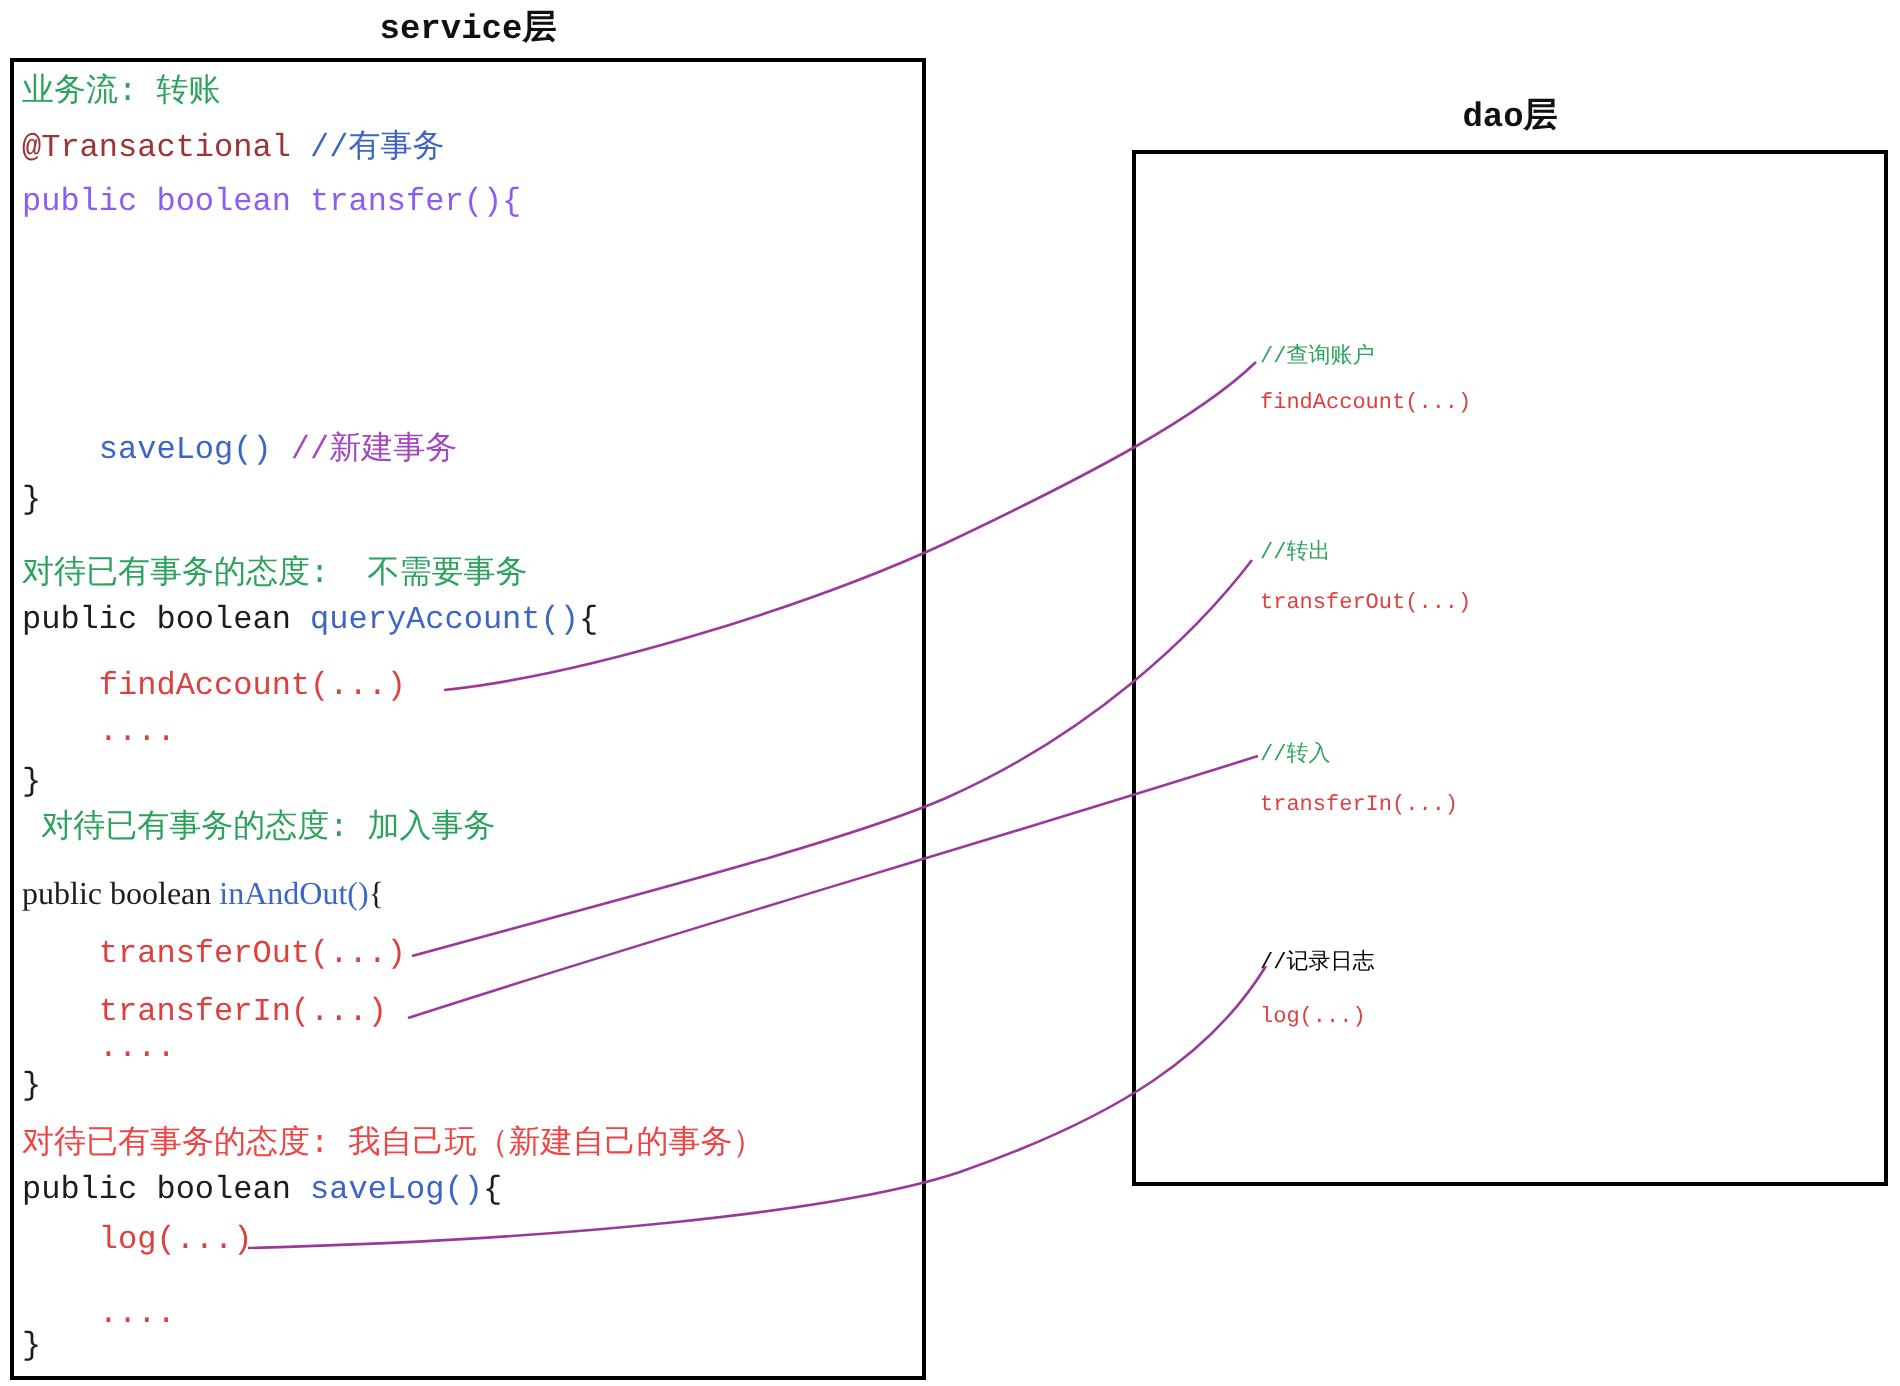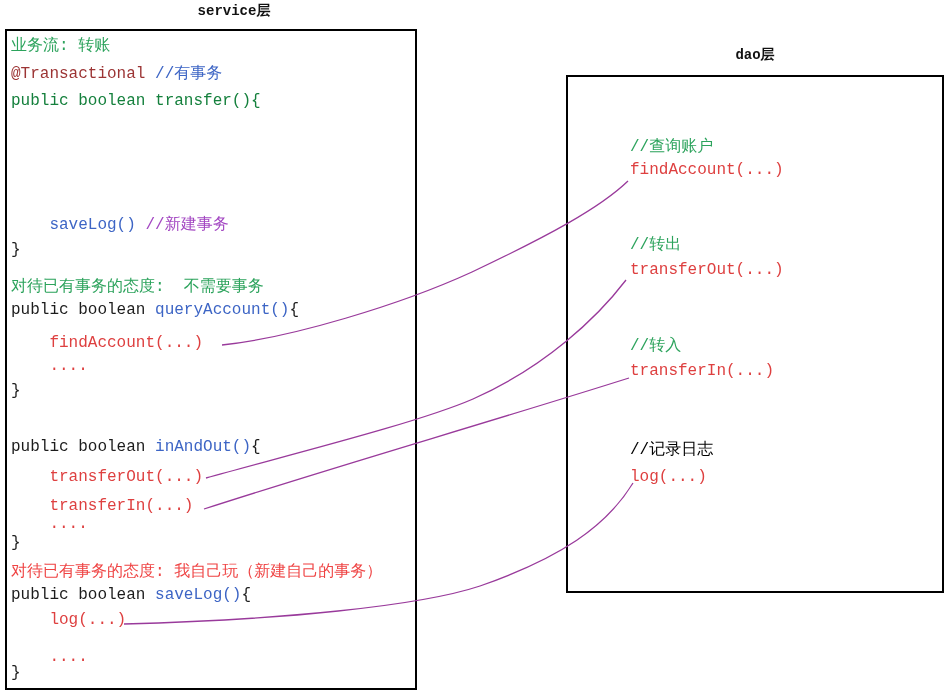--- a/index.html
+++ b/index.html
@@ -8,72 +8,74 @@
     width: 950px;
     height: 693px;
     background: #ffffff;
     overflow: hidden;
     font-family: "Liberation Mono", "DejaVu Sans Mono", monospace;
   }
   .layer-title {
     position: absolute;
     text-align: center;
     font-weight: bold;
-    font-size: 14px;
+    font-size: 17px;
     color: #111111;
     white-space: pre;
   }
   .box {
     position: absolute;
     border: 2px solid #000000;
     background: #ffffff;
     box-sizing: border-box;
   }
   .code-line {
     position: absolute;
     left: 4px;
     white-space: pre;
     font-size: 16px;
     line-height: 17px;
   }
   .dao-line {
     position: absolute;
     left: 62px;
     white-space: pre;
-    font-size: 16px;
+    font-size: 11px;
     line-height: 17px;
+    margin-top: 32px;
   }
   .connector-layer {
     position: absolute;
     left: 0; top: 0;
     width: 950px; height: 693px;
     pointer-events: none;
   }
 </style>
 </head>
 <body>
 
 <div class="canvas">
 
   <div class="layer-title" style="left:5px; top:2px; width:458px;">service层</div>
 
   <div class="layer-title" style="left:566px; top:46px; width:378px;">dao层</div>
 
-  <div class="box" style="left:5px; top:29px; width:412px; height:661px;">
+  <div class="box" style="left:5px; top:29px; width:458px; height:661px;">
       <div class="code-line" style="top: 7px;"><span style="color: rgb(44, 163, 92);">业务流: 转账</span></div>
       <div class="code-line" style="top: 35px;"><span style="color: rgb(156, 52, 52);">@Transactional</span><span style="color: rgb(61, 101, 197);"> //有事务</span></div>
-      <div class="code-line" style="top: 62px;"><span style="color: #15803d;">public boolean transfer(){</span></div>
+      <div class="code-line" style="top: 62px;"><span style="color: #8b5cf6;">public boolean transfer(){</span></div>
       <div class="code-line" style="top: 186px;"><span style="color: rgb(61, 101, 197);">    saveLog()</span><span style="color: rgb(163, 71, 194);"> //新建事务</span></div>
       <div class="code-line" style="top: 211px;"><span style="color: rgb(28, 28, 28);">}</span></div>
       <div class="code-line" style="top: 248px;"><span style="color: rgb(44, 163, 92);">对待已有事务的态度:  不需要事务</span></div>
       <div class="code-line" style="top: 271px;"><span style="color: rgb(28, 28, 28);">public boolean </span><span style="color: rgb(61, 101, 197);">queryAccount()</span><span style="color: rgb(28, 28, 28);">{</span></div>
       <div class="code-line" style="top: 304px;"><span style="color: rgb(222, 64, 64);">    findAccount(...)</span></div>
       <div class="code-line" style="top: 327px;"><span style="color: rgb(222, 64, 64);">    ....</span></div>
       <div class="code-line" style="top: 352px;"><span style="color: rgb(28, 28, 28);">}</span></div>
-      <div class="code-line" style="top: 408px;"><span style="color: rgb(28, 28, 28);">public boolean </span><span style="color: rgb(61, 101, 197);">inAndOut()</span><span style="color: rgb(28, 28, 28);">{</span></div>
+      <div class="code-line" style="top: 375px;"><span style="color: rgb(44, 163, 92);"> 对待已有事务的态度: 加入事务</span></div>
+      <div class="code-line" style="top: 408px; font-family: Liberation Serif, serif;"><span style="color: rgb(28, 28, 28);">public boolean </span><span style="color: rgb(61, 101, 197);">inAndOut()</span><span style="color: rgb(28, 28, 28);">{</span></div>
       <div class="code-line" style="top: 438px;"><span style="color: rgb(222, 64, 64);">    transferOut(...)</span></div>
       <div class="code-line" style="top: 467px;"><span style="color: rgb(222, 64, 64);">    transferIn(...)</span></div>
       <div class="code-line" style="top: 485px;"><span style="color: rgb(222, 64, 64);">    ....</span></div>
       <div class="code-line" style="top: 504px;"><span style="color: rgb(28, 28, 28);">}</span></div>
       <div class="code-line" style="top: 533px;"><span style="color: #ef4444;">对待已有事务的态度: 我自己玩（新建自己的事务）</span></div>
       <div class="code-line" style="top: 556px;"><span style="color: rgb(28, 28, 28);">public boolean </span><span style="color: rgb(61, 101, 197);">saveLog()</span><span style="color: rgb(28, 28, 28);">{</span></div>
       <div class="code-line" style="top: 581px;"><span style="color: rgb(222, 64, 64);">    log(...)</span></div>
       <div class="code-line" style="top: 618px;"><span style="color: rgb(222, 64, 64);">    ....</span></div>
       <div class="code-line" style="top: 634px;"><span style="color: rgb(28, 28, 28);">}</span></div>
     </div>

